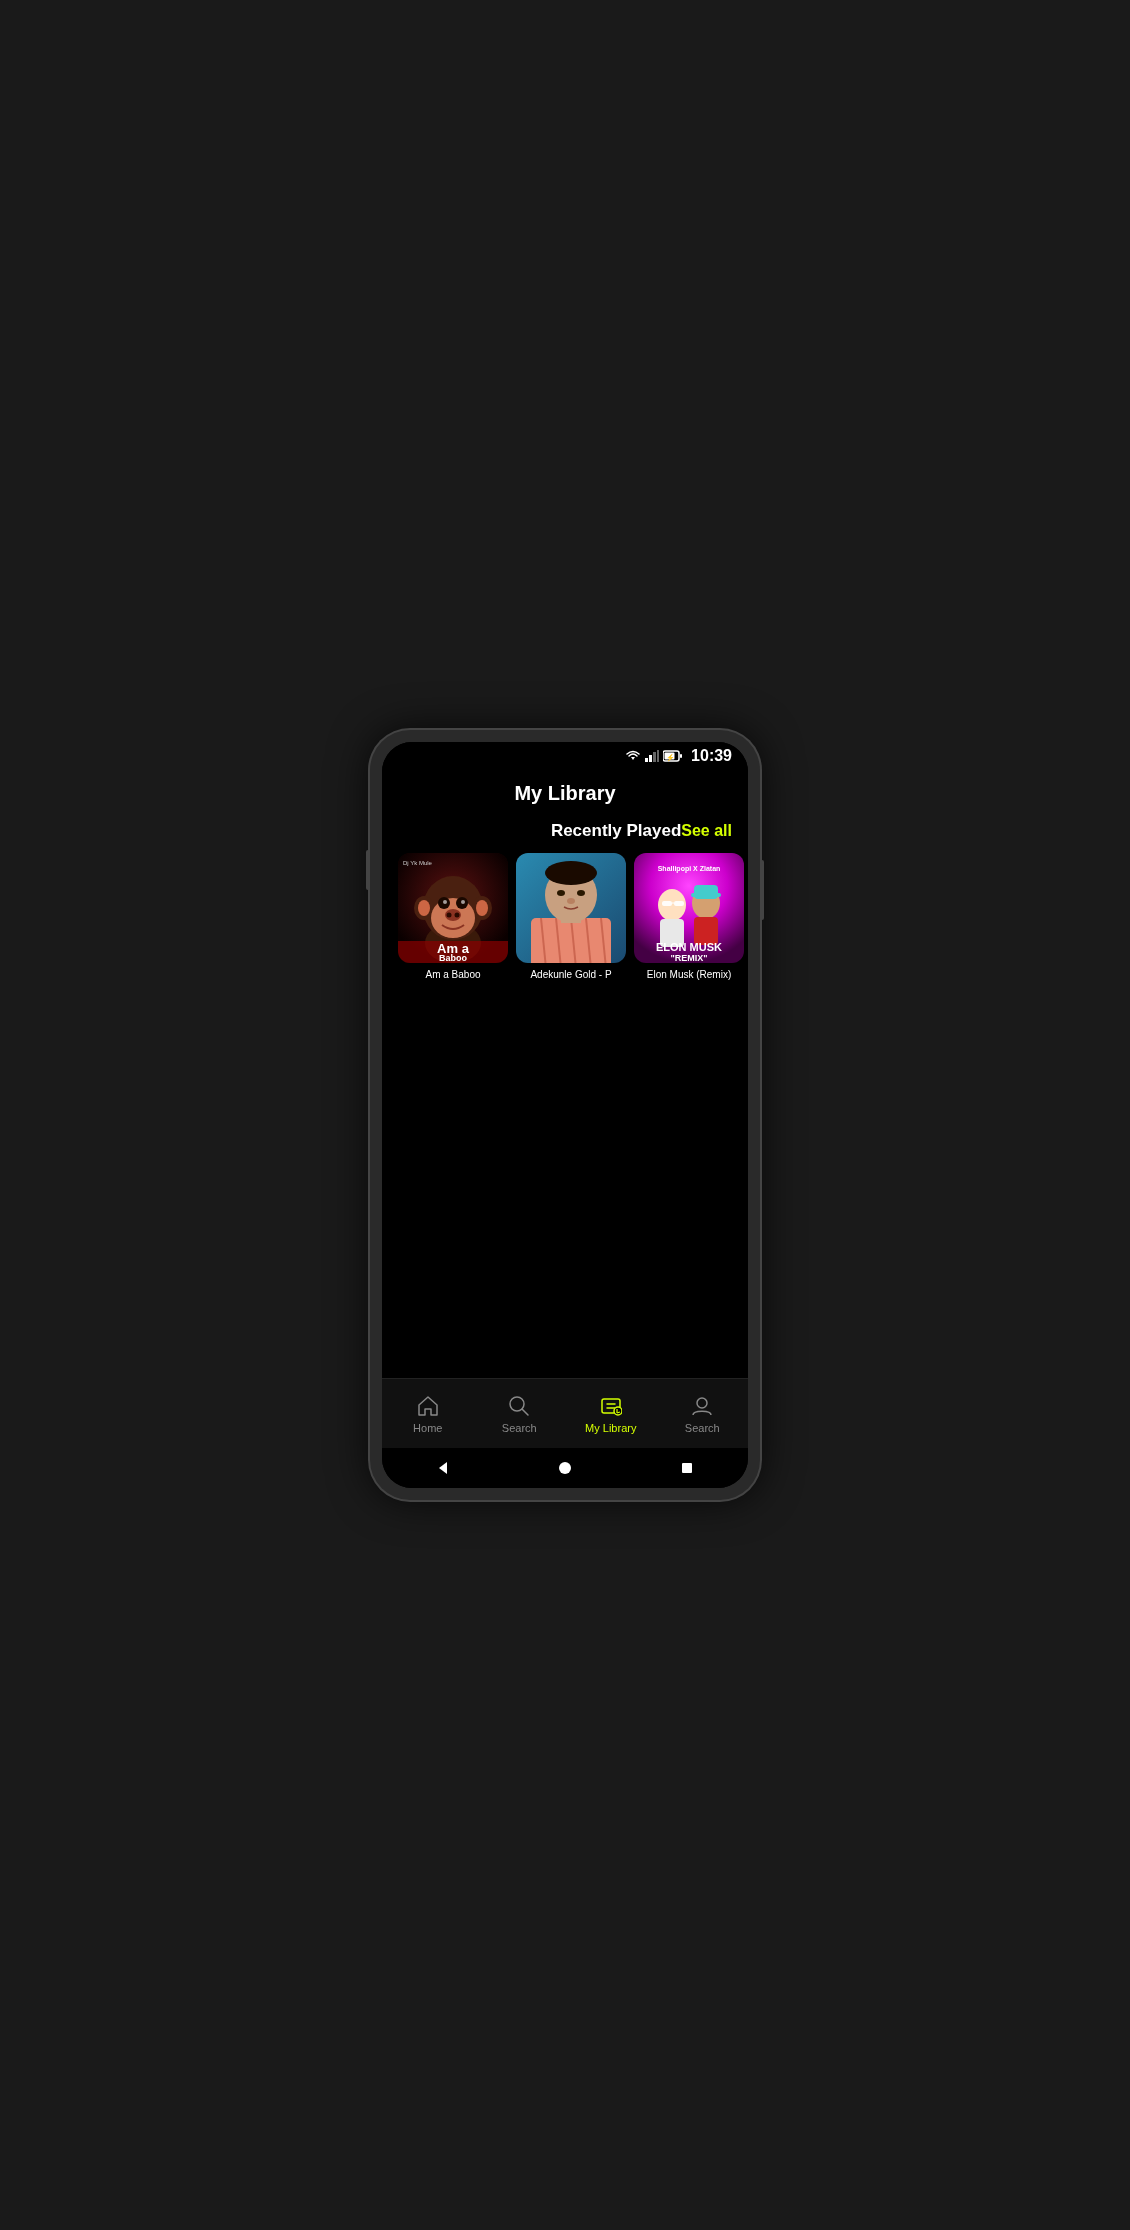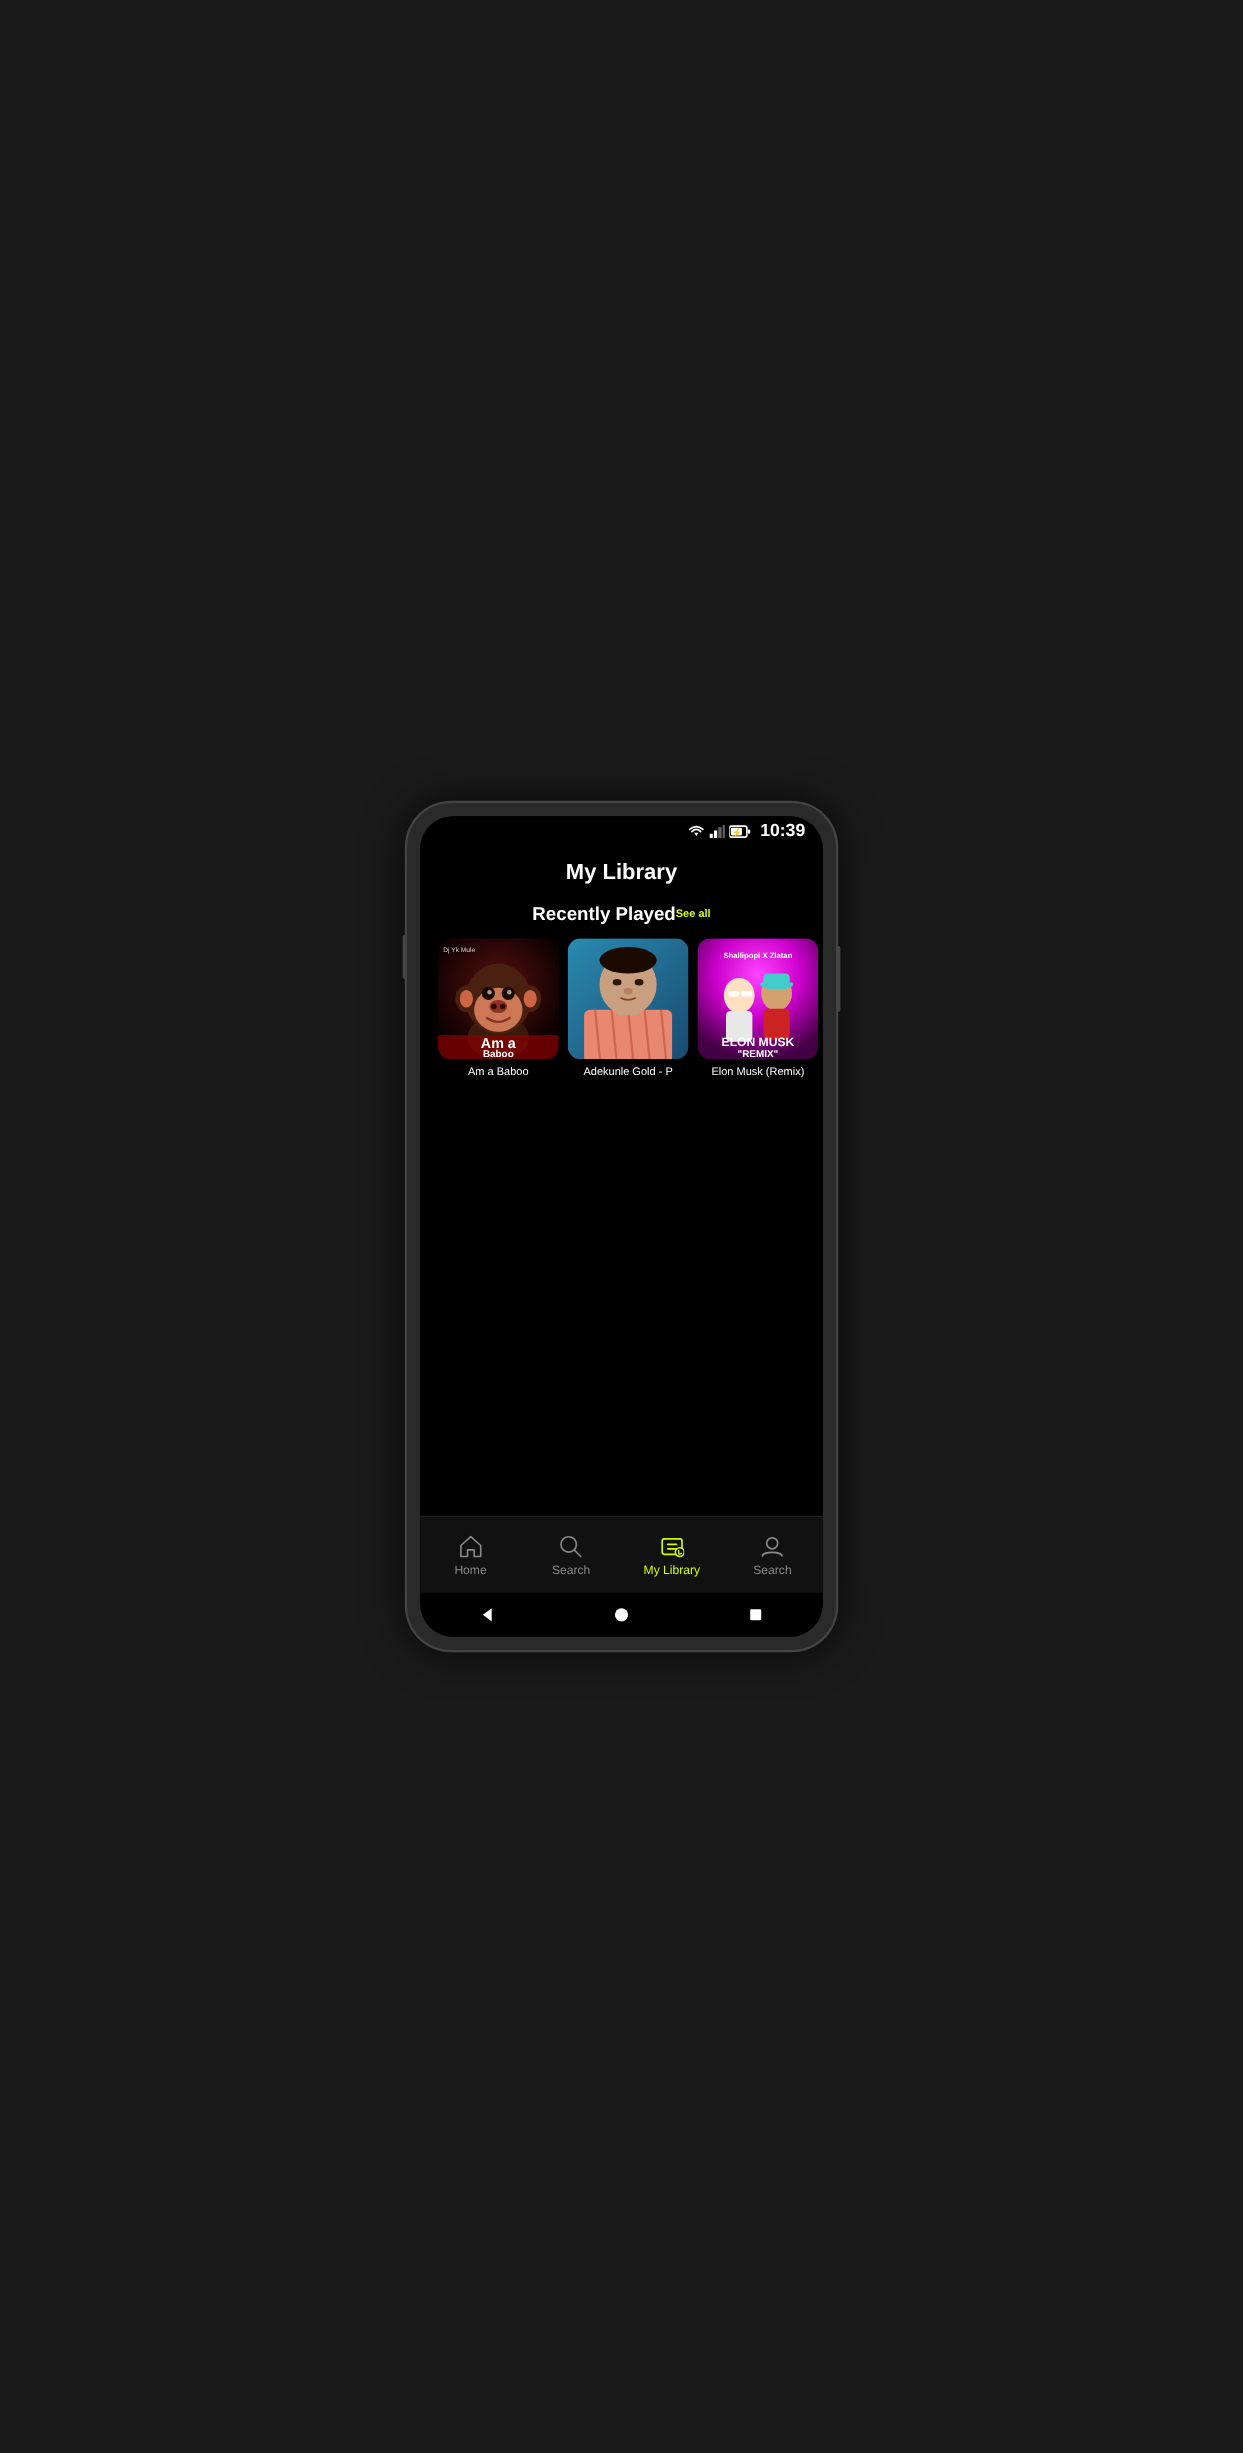--- a/index.html
+++ b/index.html
@@ -93,34 +93,34 @@
       color: #fff;
       font-size: 20px;
       font-weight: 600;
       text-align: center;
       padding: 12px 0 8px;
     }
 
     
     .section-header {
       display: flex;
-      justify-content: center;
-      align-items: center;
-      padding: 8px 0 12px;
+      justify-content: flex-end;
+      align-items: center;
+      padding: 8px 16px 12px;
     }
 
     .section-title {
       color: #fff;
       font-size: 17px;
       font-weight: 700;
     }
 
     .see-all {
       color: #d4ff00;
-      font-size: 10px;
+      font-size: 16px;
       font-weight: 600;
     }
 
     
     .albums-row {
       display: flex;
       gap: 8px;
       padding: 0 16px;
       overflow: hidden;
     }

